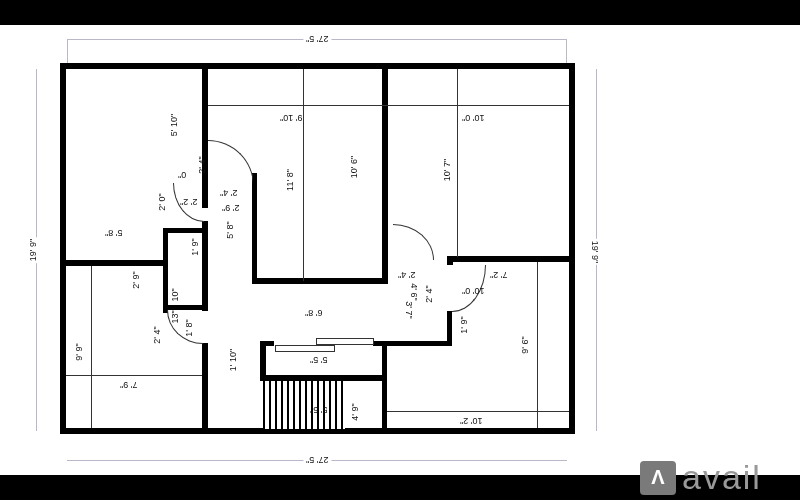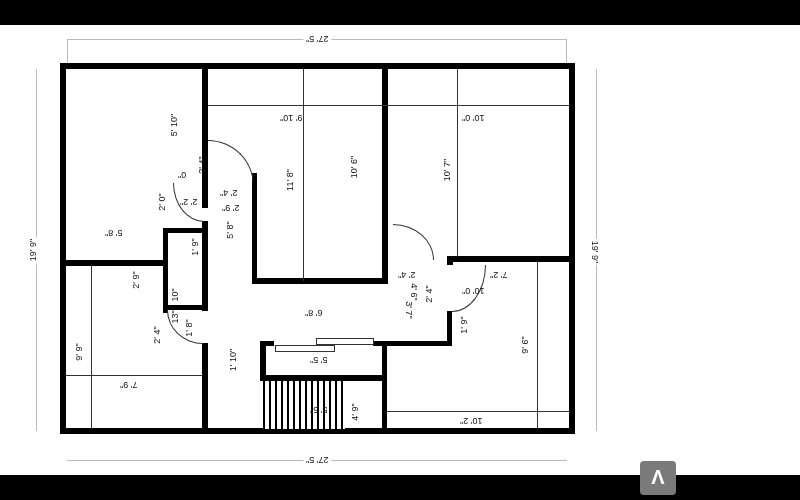--- a/index.html
+++ b/index.html
@@ -118,13 +118,14 @@
   <div class="lbl vflip" style="left:405px;top:262px;">4' 6"</div>
   <div class="lbl flip" style="left:462px;top:261px;">10' 0"</div>
   <div class="lbl flip" style="left:490px;top:245px;">7' 2"</div>
   <div class="lbl vert" style="left:455px;top:295px;">1' 9"</div>
   <div class="lbl vert" style="left:516px;top:315px;">9' 6"</div>
   <div class="lbl flip" style="left:460px;top:391px;">10' 2"</div>
 </div>
 
 <div class="logo">
   <div class="logo-mark">Λ</div>
+  <div class="logo-text">avail</div>
 </div>
 
 </body></html>

